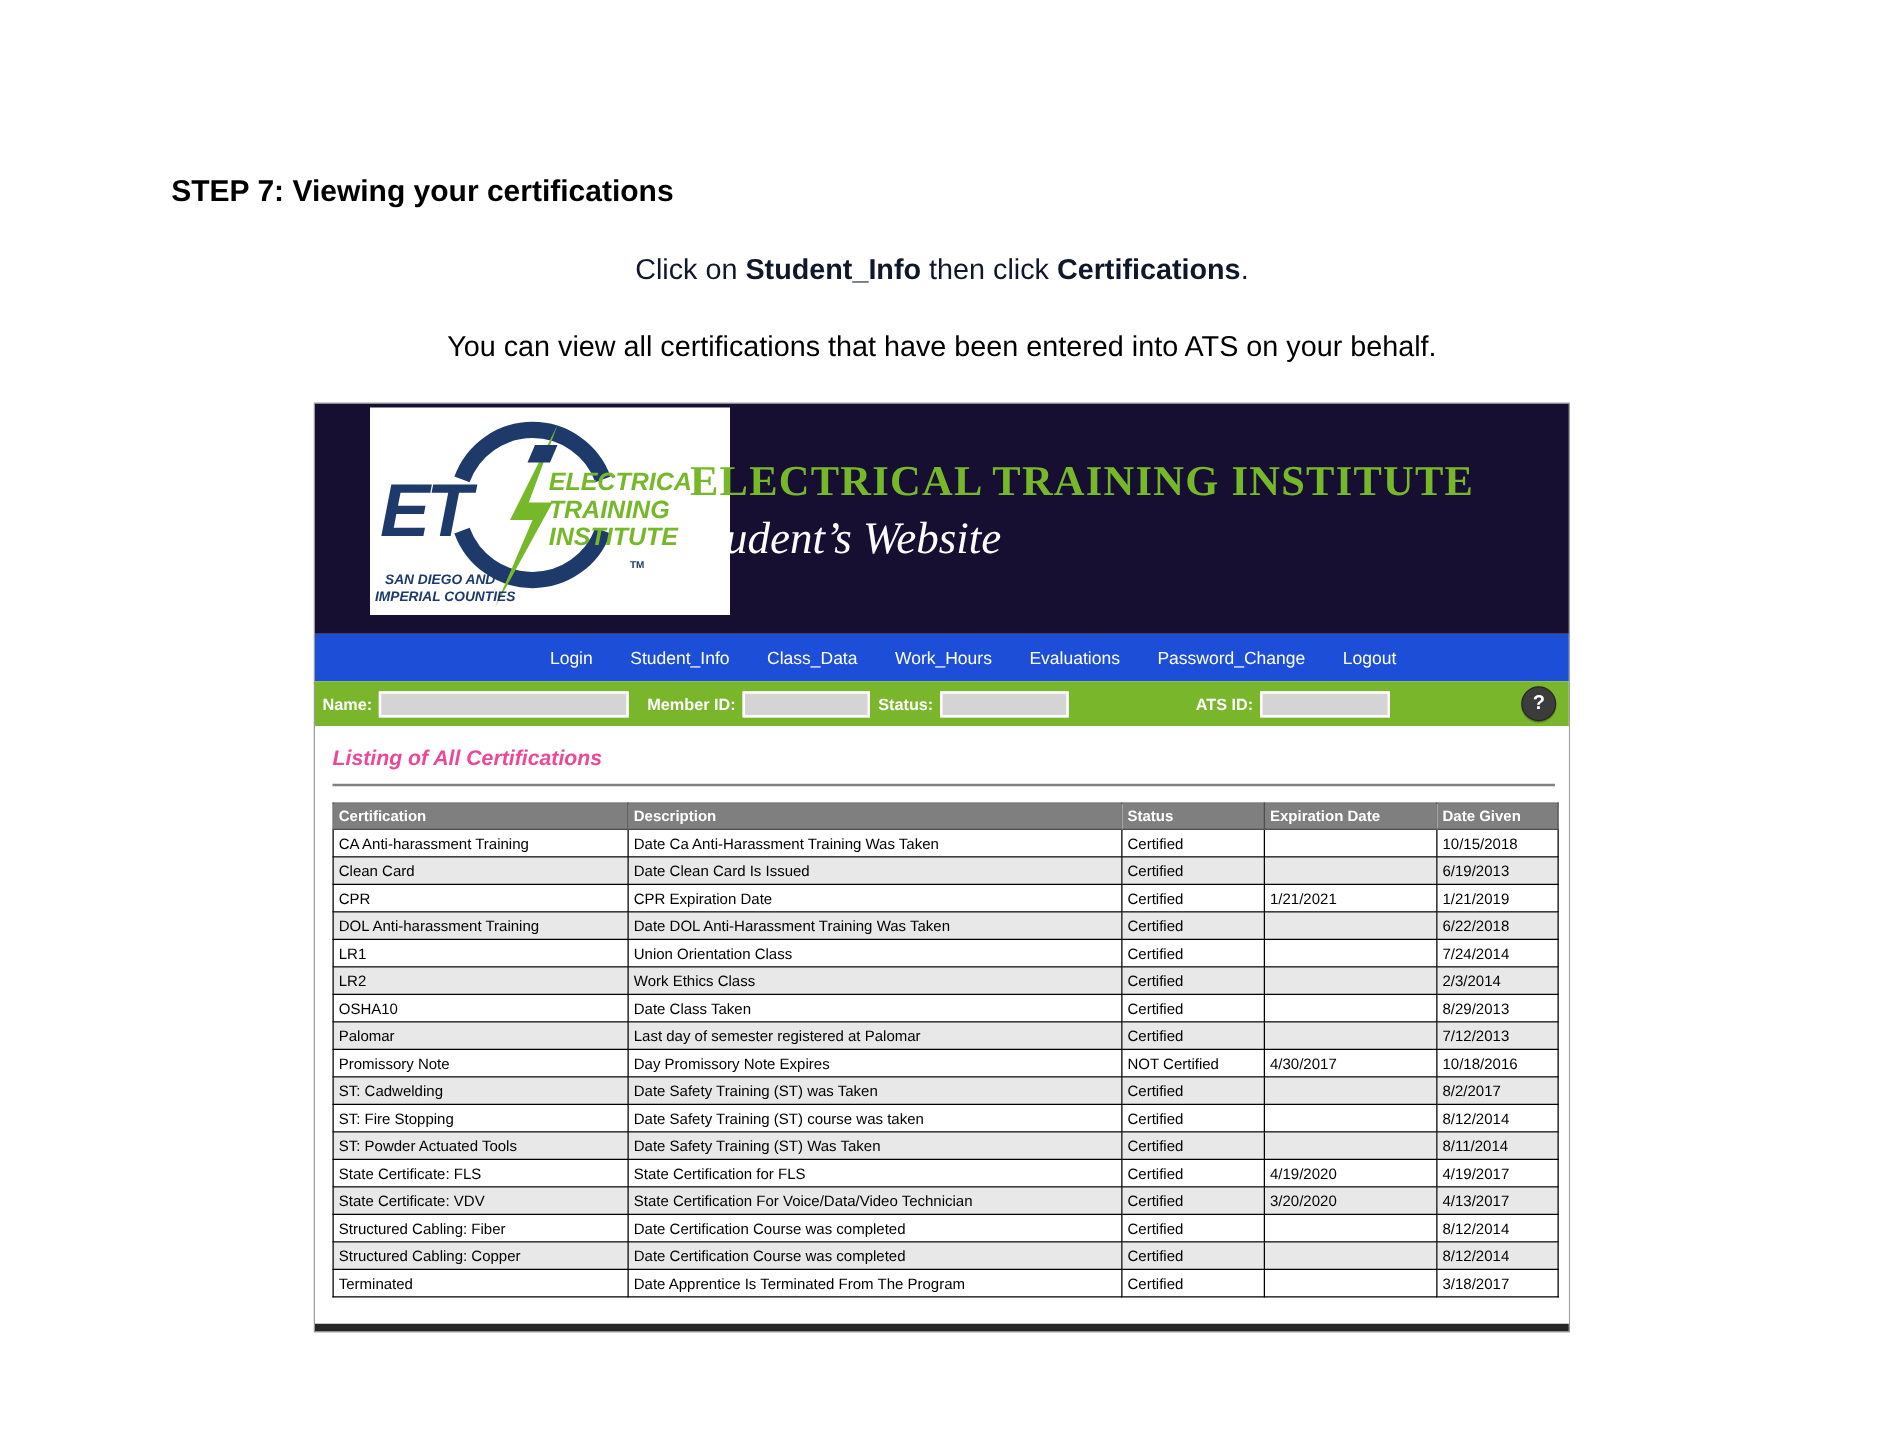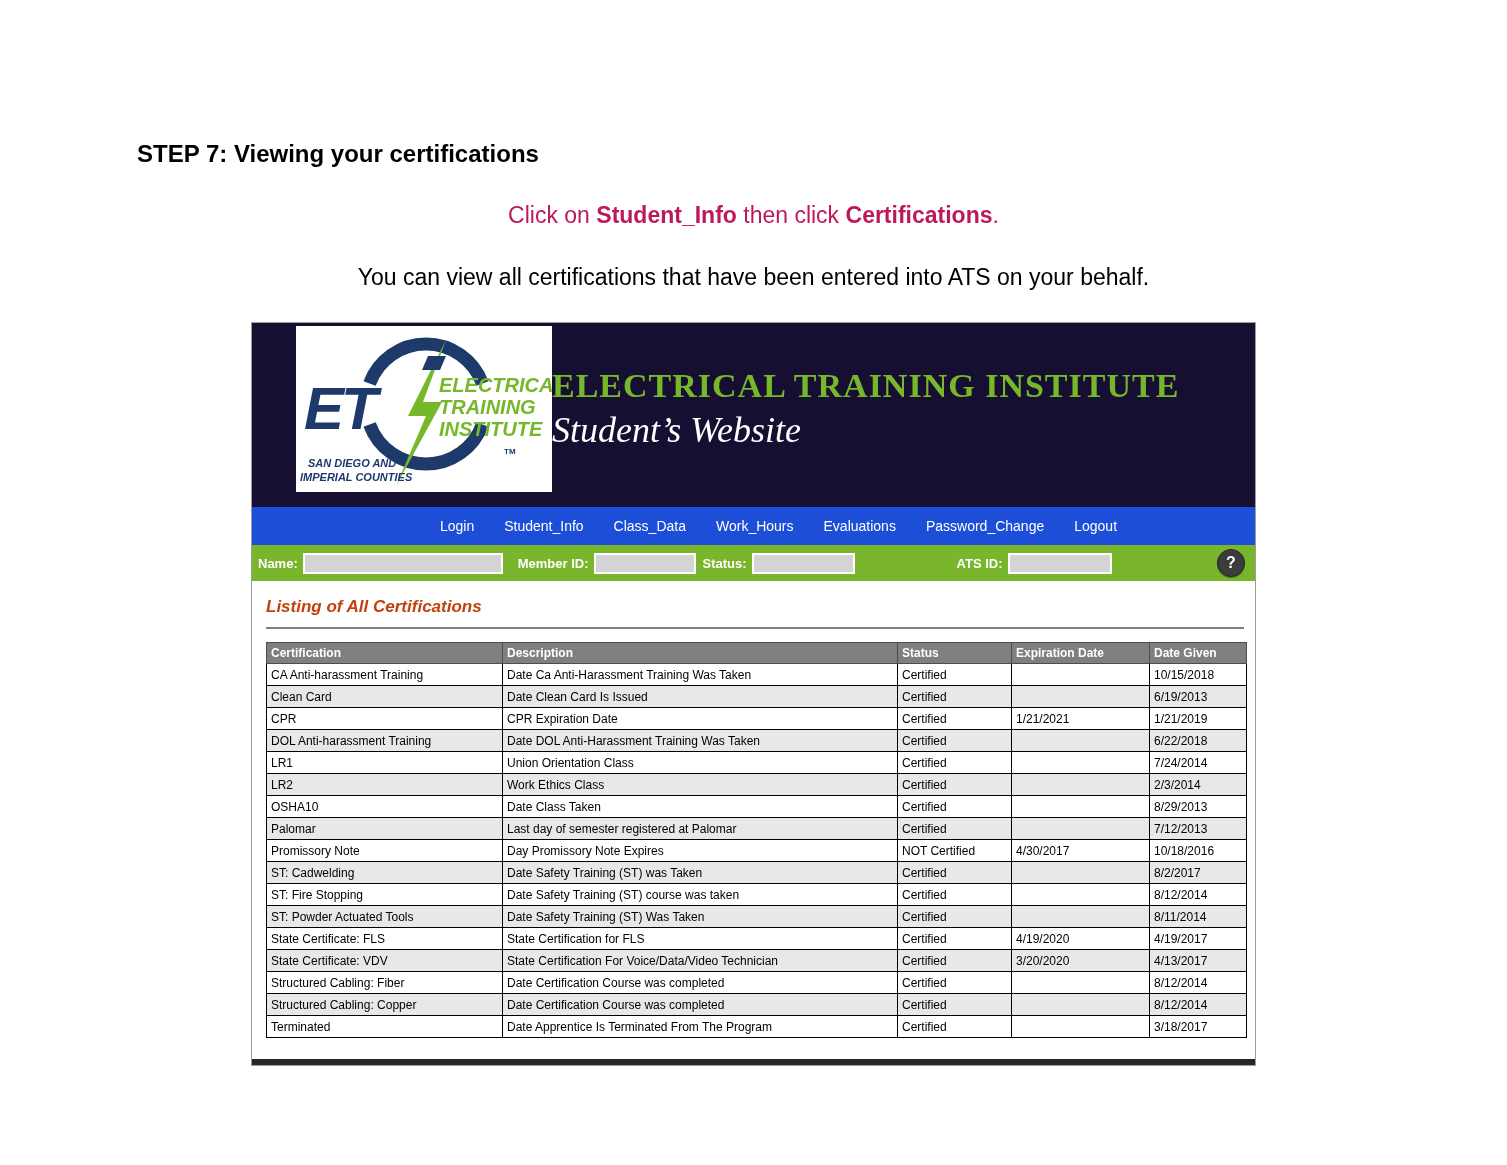--- a/index.html
+++ b/index.html
@@ -2,29 +2,29 @@
 <html><head>
 <meta charset="utf-8">
 <style>
   html,body{margin:0;padding:0;}
   body{
     width:1507px;height:1165px;position:relative;background:#ffffff;
     font-family:"Liberation Sans",sans-serif;overflow:hidden;
   }
   
   .doc-title{position:absolute;left:137px;top:140px;font-size:24px;font-weight:bold;color:#000;}
-  .doc-line1{position:absolute;left:0;top:202px;width:100%;text-align:center;font-size:23px;color:#be185d;}
+  .doc-line1{position:absolute;left:0;top:202px;width:100%;text-align:center;font-size:23px;color:#0f172a;}
   .doc-line2{position:absolute;left:0;top:264px;width:100%;text-align:center;font-size:23px;color:#000;}
   
   .shot{
     position:absolute;left:251px;top:322px;width:1005px;height:744px;
     border:1px solid #9d9d9d;box-sizing:border-box;background:#fff;
   }
   .shot-header{height:184px;background:#170f31;position:relative;}
-  .logo-box{position:absolute;left:44px;top:3px;width:256px;height:166px;background:#ffffff;}
+  .logo-box{position:absolute;left:44px;top:3px;width:288px;height:166px;background:#ffffff;}
   .header-text{
     position:absolute;left:300px;right:0;top:0;height:100%;
     display:flex;flex-direction:column;align-items:flex-start;justify-content:center;
     transform:translateY(-6px);
   }
   .header-title{
     font-family:"Liberation Serif",serif;font-weight:bold;font-size:34px;
     color:#76b82a;letter-spacing:1px;white-space:nowrap;
   }
   .header-sub{
@@ -47,21 +47,21 @@
   .w-name{width:196px;} .w-member{width:98px;} .w-status{width:99px;} .w-ats{width:100px;}
   .lbl-member{margin-left:15px;} .lbl-status{margin-left:7px;} .lbl-ats{margin-left:102px;}
   .help-btn{
     width:26px;height:26px;border-radius:50%;background:#3c3c3c;color:#fff;
     display:flex;align-items:center;justify-content:center;font-size:16px;font-weight:bold;
     margin-left:auto;margin-right:4px;border:1px solid #262626;cursor:pointer;
     box-shadow:0 1px 1px rgba(0,0,0,0.35);
   }
   .shot-content{background:#ffffff;height:480px;padding:0 10px;box-sizing:border-box;position:relative;}
   .listing-heading{
-    padding-top:16px;font-size:17px;font-style:italic;color:#c2410c;margin:0 0 0 4px;
+    padding-top:16px;font-size:17px;font-style:italic;color:#ec4899;margin:0 0 0 4px;
   }
   .heading-rule{height:2px;background:#808080;margin:10px 0 0 4px;width:978px;}
   table.certs{
     border-collapse:collapse;margin:13px 0 0 4px;width:980px;font-size:12px;table-layout:fixed;
   }
   table.certs th{
     background:#7f7f7f;color:#ffffff;text-align:left;font-weight:bold;
     padding:3px 4px;border:1px solid #4d4d4d;white-space:nowrap;overflow:hidden;
   }
   table.certs td{

